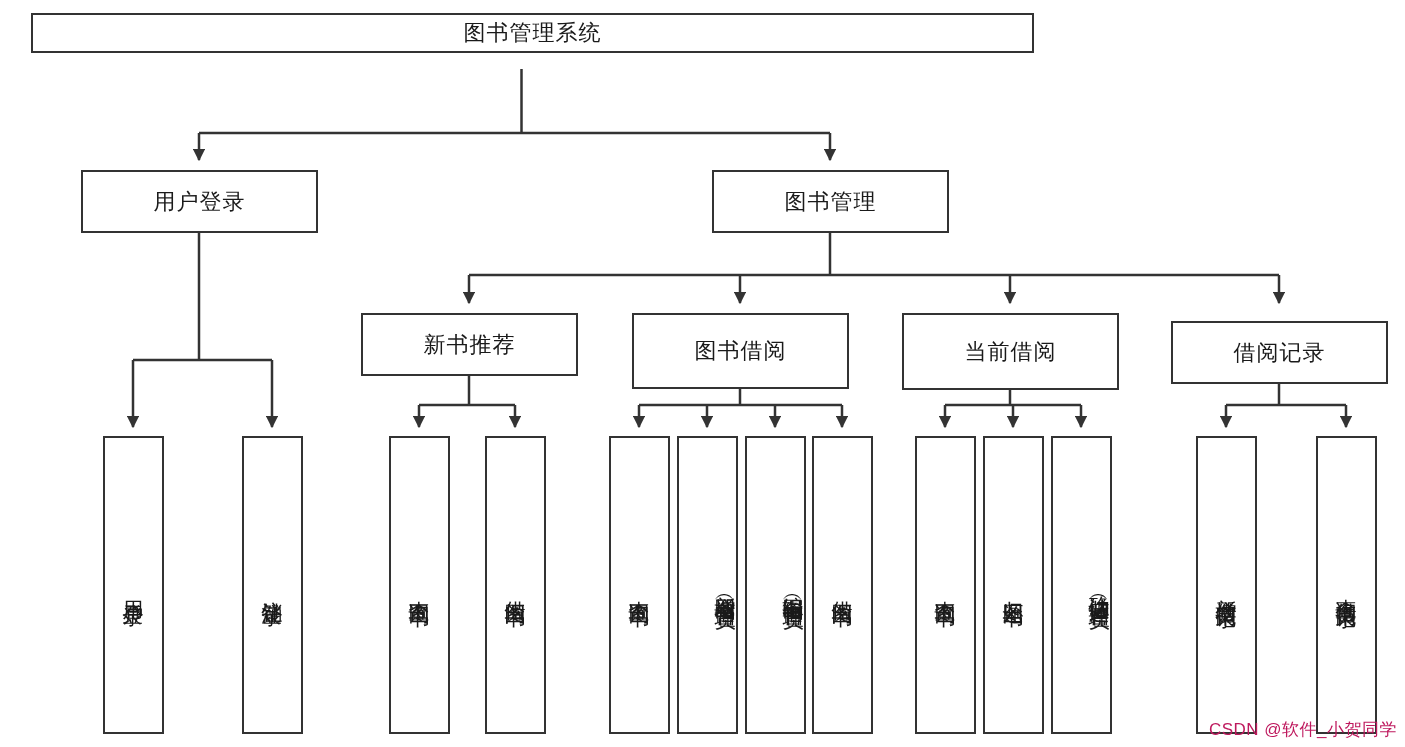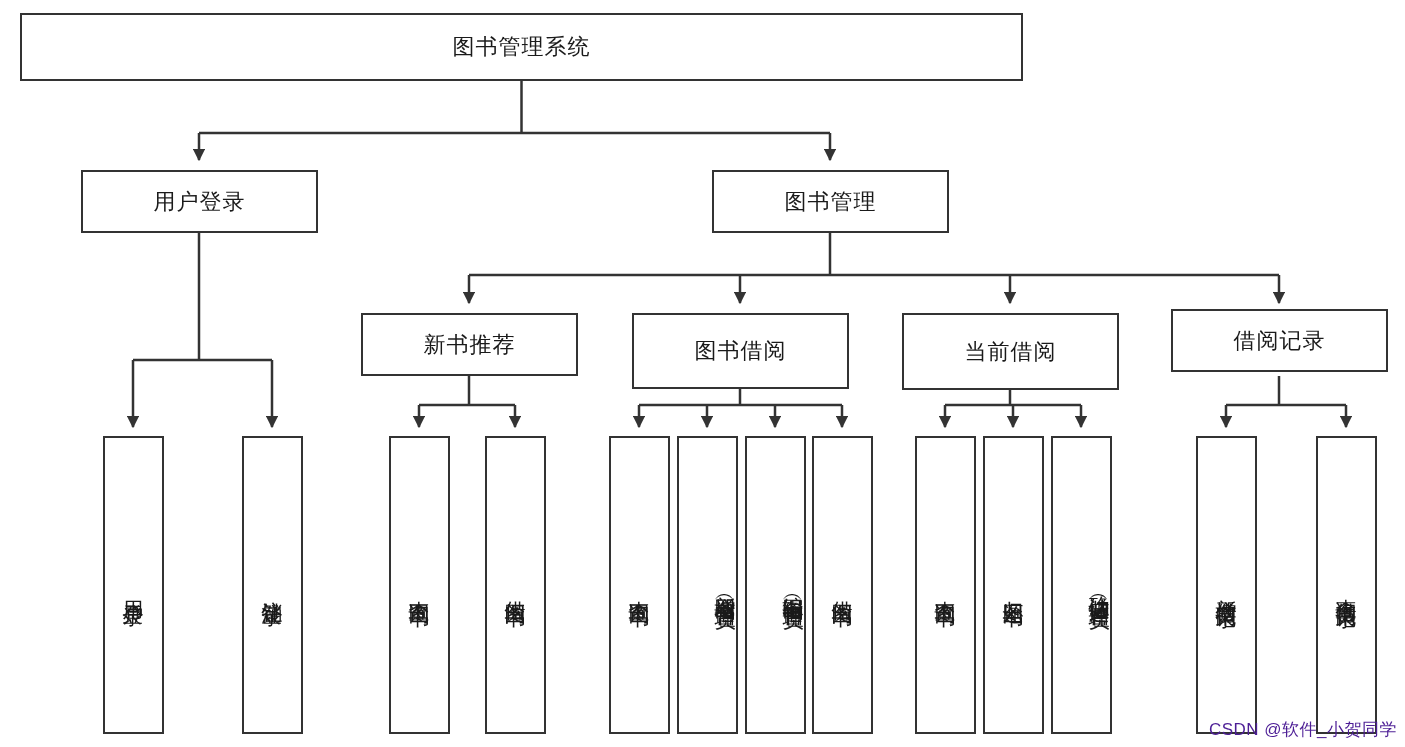--- a/index.html
+++ b/index.html
@@ -51,21 +51,21 @@
     align-items: flex-start;
   }
   .node.vert.midalign {
     align-items: center;
   }
   .watermark {
     position: absolute;
     right: 8px;
     bottom: 6px;
     font-size: 17px;
-    color: #4c1d95;
+    color: #be185d;
     letter-spacing: 0.5px;
     white-space: nowrap;
   }
 </style>
 </head>
 <body>
 
 <div id="page">
 
   <svg id="wires" viewBox="0 0 1405 747" xmlns="http://www.w3.org/2000/svg">
@@ -113,29 +113,29 @@
       <path d="M 1013 405 L 1013 427" marker-end="url(#arrow)"></path>
       <path d="M 1081 405 L 1081 427" marker-end="url(#arrow)"></path>
 
       <path d="M 1279 376 L 1279 405"></path>
       <path d="M 1226 405 L 1346 405"></path>
       <path d="M 1226 405 L 1226 427" marker-end="url(#arrow)"></path>
       <path d="M 1346 405 L 1346 427" marker-end="url(#arrow)"></path>
     </g>
   </svg>
 
-  <div class="node horiz" style="left:20px; top:13px; width:1003px; height:68px;">图书管理系统</div>
+  <div class="node horiz" style="left:31px; top:13px; width:1003px; height:40px;">图书管理系统</div>
 
   <div class="node horiz" style="left:81px; top:170px; width:237px; height:63px;">用户登录</div>
   <div class="node horiz" style="left:361px; top:313px; width:217px; height:63px;">新书推荐</div>
 
   <div class="node horiz" style="left:712px; top:170px; width:237px; height:63px;">图书管理</div>
   <div class="node horiz" style="left:632px; top:313px; width:217px; height:76px;">图书借阅</div>
   <div class="node horiz" style="left:902px; top:313px; width:217px; height:77px;">当前借阅</div>
-  <div class="node horiz" style="left:1171px; top:309px; width:217px; height:63px;">借阅记录</div>
+  <div class="node horiz" style="left:1171px; top:321px; width:217px; height:63px;">借阅记录</div>
 
   <div class="node vert midalign" style="left:103px; top:436px; width:61px; height:298px;">用户登录</div>
   <div class="node vert midalign" style="left:242px; top:436px; width:61px; height:298px;">注销登录</div>
 
   <div class="node vert midalign" style="left:389px; top:436px; width:61px; height:298px;">查询图书</div>
   <div class="node vert midalign" style="left:485px; top:436px; width:61px; height:298px;">借阅图书</div>
 
   <div class="node vert midalign" style="left:609px; top:436px; width:61px; height:298px;">查询图书</div>
   <div class="node vert topalign" style="left:677px; top:436px; width:61px; height:298px;">新增图书（管理员）</div>
   <div class="node vert topalign" style="left:745px; top:436px; width:61px; height:298px;">编辑图书（管理员）</div>

